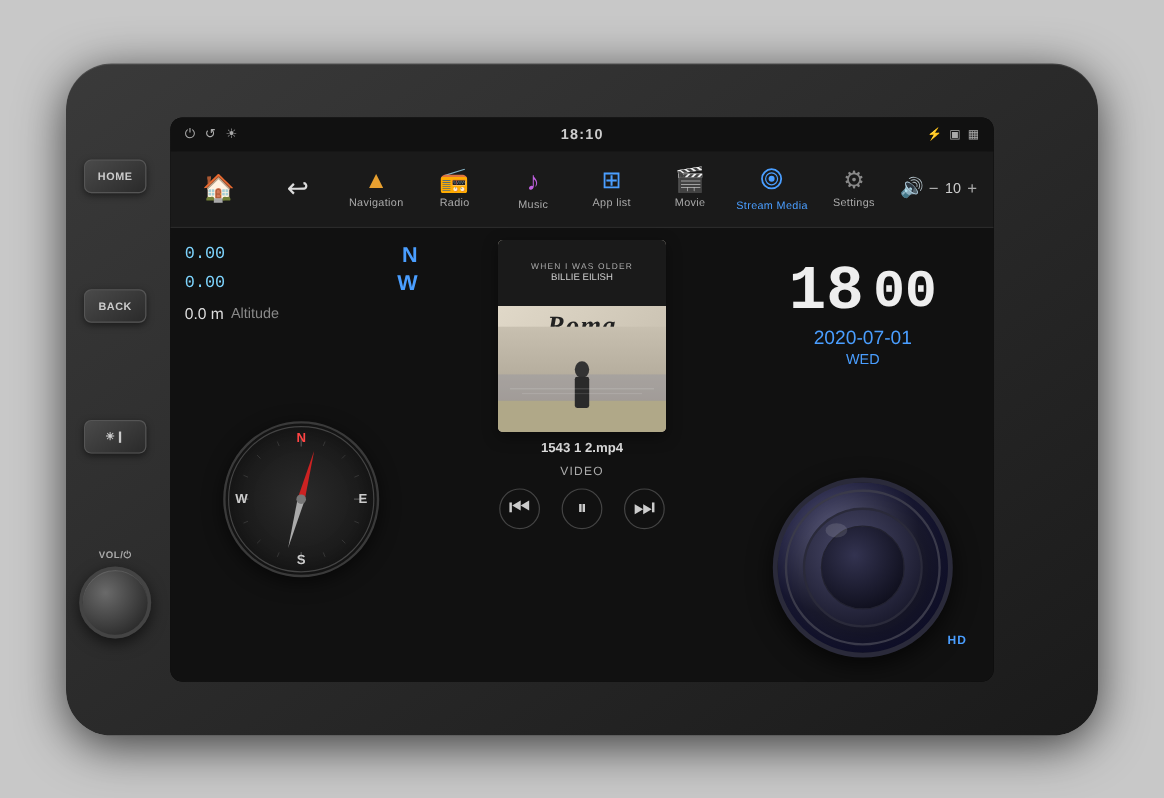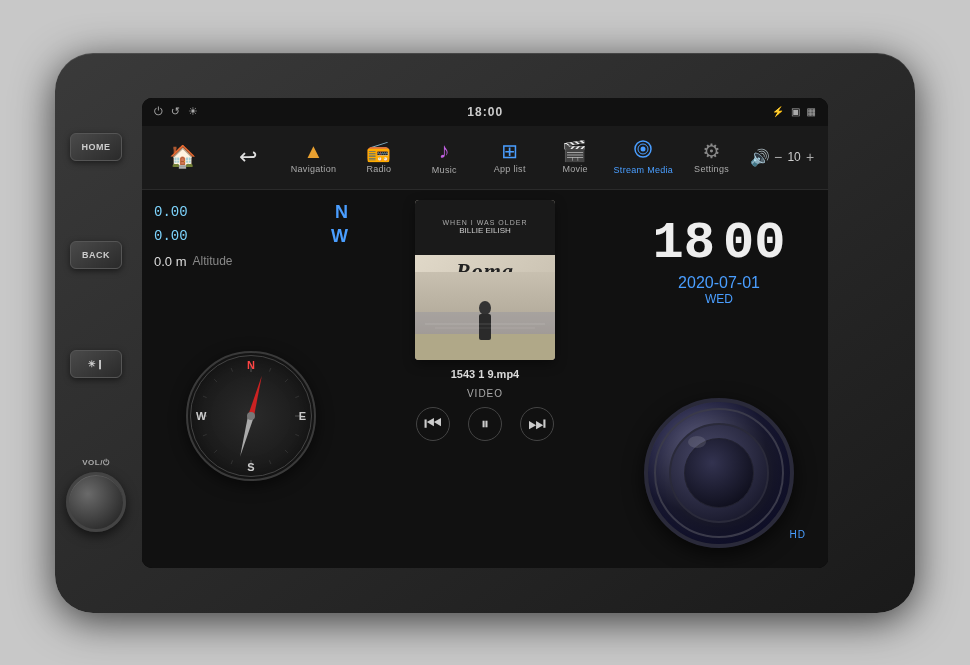--- a/index.html
+++ b/index.html
@@ -364,21 +364,21 @@
       line-height: 1;
     }
     .clock-sep {
       color: #aaa;
       font-size: 36px;
       font-weight: bold;
       padding-bottom: 4px;
     }
     .clock-min {
       color: #eee;
-      font-size: 52px;
+      font-size: 44px;
       font-weight: bold;
       font-family: 'Courier New', monospace;
       line-height: 1;
     }
     .clock-date {
       color: #4a9eff;
       font-size: 16px;
       text-align: center;
       margin-top: 4px;
     }
@@ -439,21 +439,21 @@
       position: absolute;
       top: 24%;
       left: 28%;
     }
     .hd-badge {
       position: absolute;
       bottom: 8px;
       right: 10px;
       color: #4a9eff;
       font-size: 10px;
-      font-weight: normal;
+      font-weight: bold;
       letter-spacing: 1px;
     }
 
     
     .icon-home { color: #e8a030; font-size: 22px; }
     .icon-back { color: #ddd; font-size: 20px; }
 
     
     .nav-item.active .nav-icon { color: #4a9eff; }
     .nav-item.active .nav-label { color: #4a9eff; }
@@ -474,21 +474,21 @@
   </div>
 
   <div class="screen">
 
     <div class="status-bar">
       <div class="status-icons-left">
         <span>⏻</span>
         <span>↺</span>
         <span>☀</span>
       </div>
-      <div class="status-time">18:00</div>
+      <div class="status-time">18:10</div>
       <div class="status-icons-right">
         <span>⚡</span>
         <span>▣</span>
         <span>▦</span>
       </div>
     </div>
 
     <div class="nav-bar">
 
       <div class="nav-item">
@@ -633,21 +633,21 @@
             <rect y="62" width="140" height="26" fill="#b0a888"></rect>
 
             <ellipse cx="70" cy="36" rx="6" ry="7" fill="#333"></ellipse>
             <rect x="64" y="42" width="12" height="26" rx="2" fill="#2a2a2a"></rect>
 
             <line x1="10" y1="52" x2="130" y2="52" stroke="#fff" stroke-width="0.5" opacity="0.3"></line>
             <line x1="20" y1="56" x2="120" y2="56" stroke="#fff" stroke-width="0.5" opacity="0.2"></line>
           </svg>
         </div>
 
-        <div class="media-filename">1543 1 9.mp4</div>
+        <div class="media-filename">1543 1 2.mp4</div>
         <div class="media-type">VIDEO</div>
 
         <div class="media-controls">
           <div class="ctrl-btn">⏮</div>
           <div class="ctrl-btn play-pause">⏸</div>
           <div class="ctrl-btn">⏭</div>
         </div>
       </div>
 
       <div class="right-panel">

